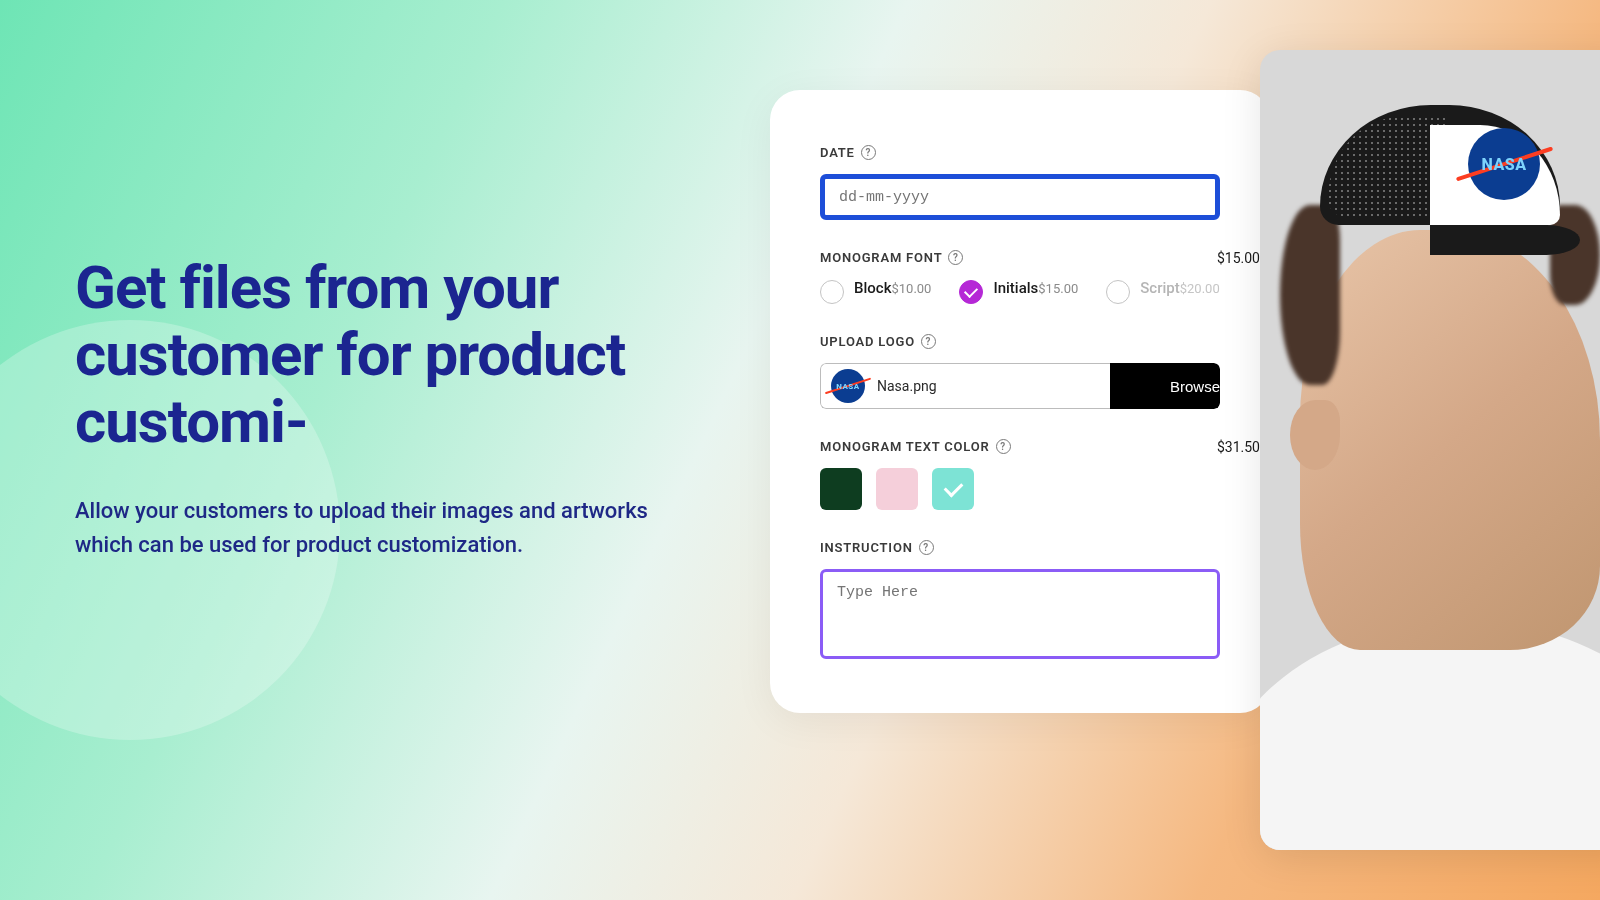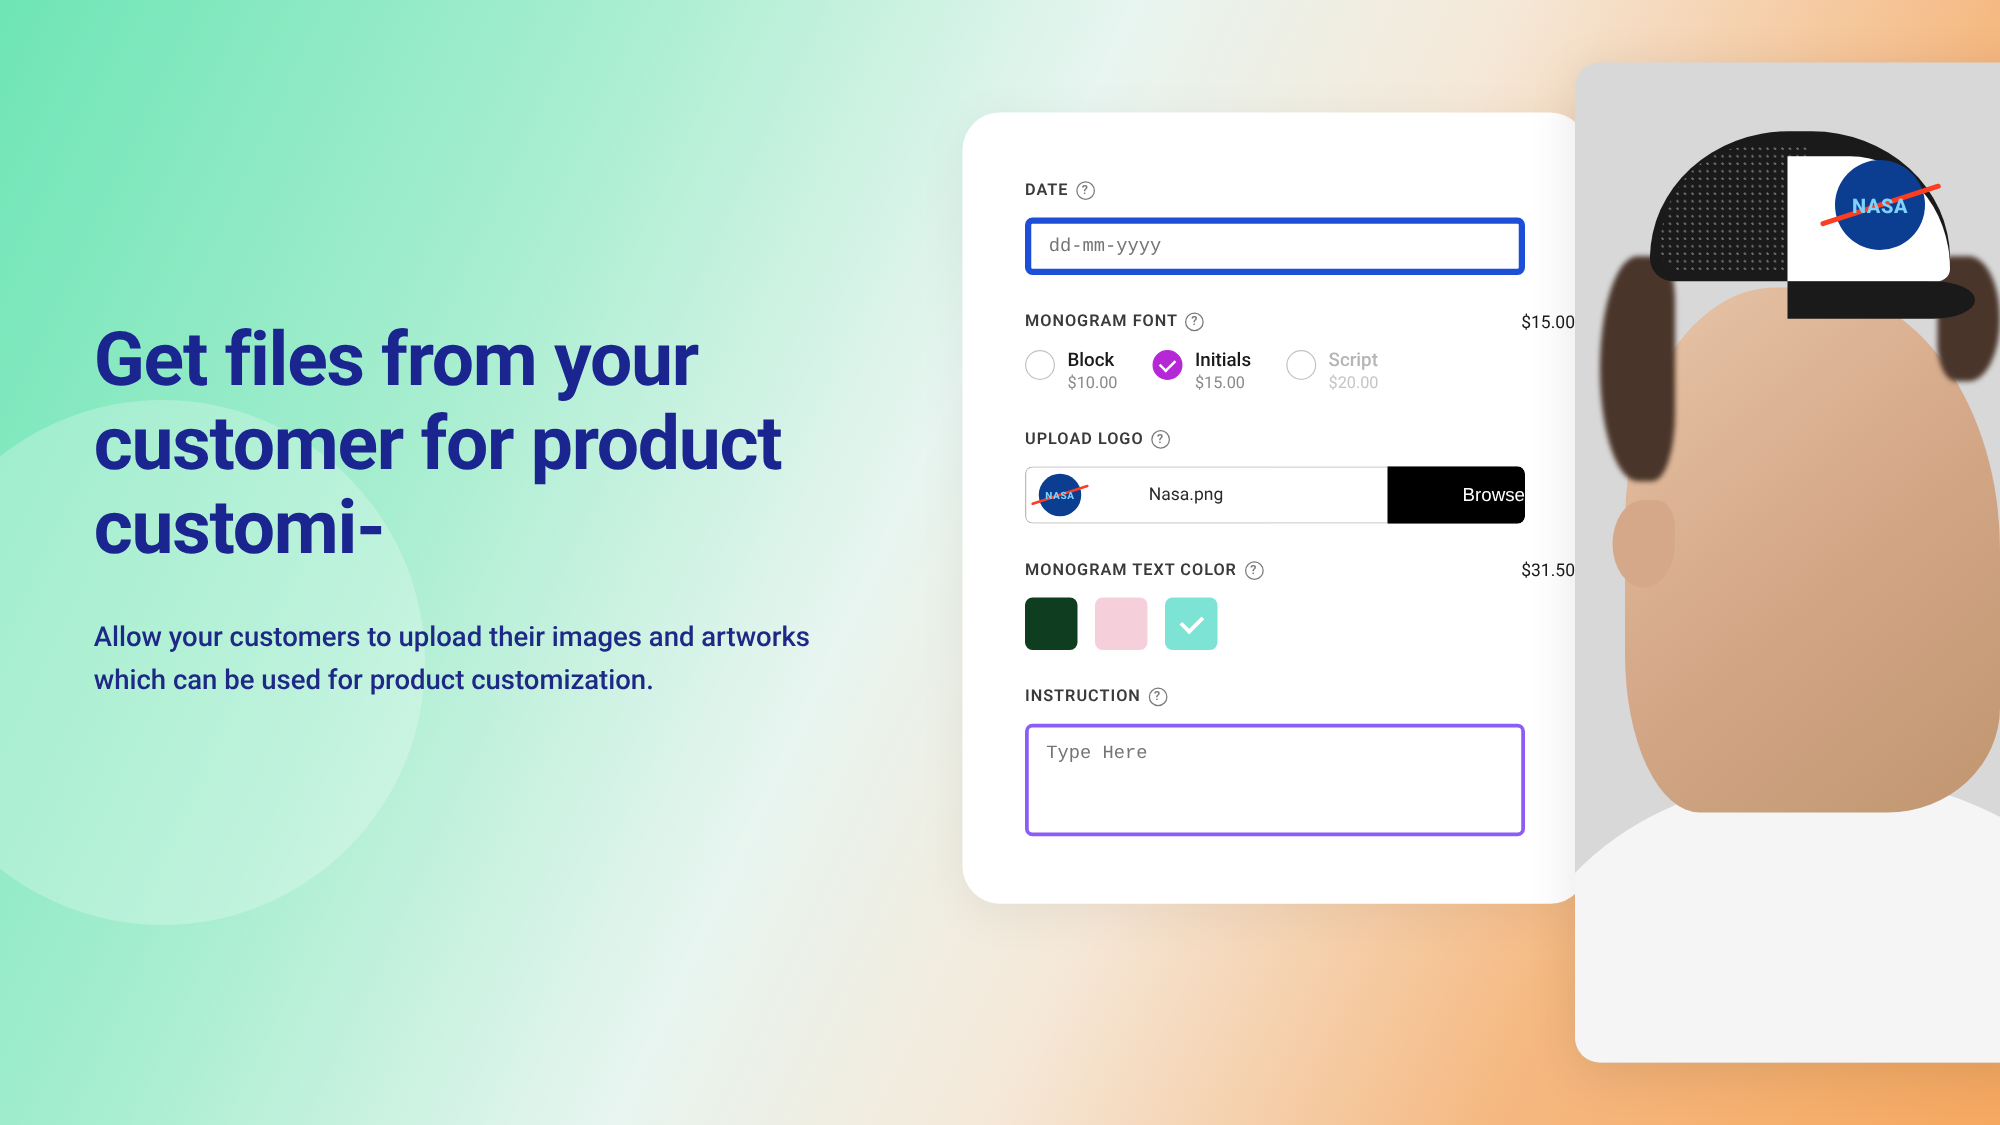--- a/index.html
+++ b/index.html
@@ -111,21 +111,21 @@
     }
     .radio-circle.selected::after {
       content: "";
       width: 10px;
       height: 6px;
       border-left: 2.5px solid #fff;
       border-bottom: 2.5px solid #fff;
       transform: rotate(-45deg);
       margin-top: -2px;
     }
-    .radio-text { display: flex; flex-direction: column; }
+    .radio-text { display: flex; }
     .radio-label { font-size: 15px; font-weight: 500; color: #1a1a1a; }
     .radio-label.disabled { color: #b5b5b5; }
     .radio-price { font-size: 13px; color: #8a8a8a; margin-top: 2px; }
     .radio-price.disabled { color: #c5c5c5; }
     .upload-row { display: flex; height: 46px; border-radius: 6px; overflow: hidden; }
     .upload-preview {
       flex: 1;
       display: flex;
       align-items: center;
       gap: 12px;
@@ -152,21 +152,21 @@
       width: 140%;
       height: 2px;
       background: #fc3d21;
       transform: rotate(-18deg);
       border-radius: 2px;
     }
     .nasa-text { font-size: 8px; font-weight: 800; color: #7dd3fc; letter-spacing: 0.5px; z-index: 1; }
     .nasa-badge.big { width: 72px; height: 72px; }
     .nasa-badge.big .nasa-text { font-size: 16px; }
     .nasa-badge.big::before { height: 4px; }
-    .upload-filename { font-size: 14px; color: #2a2a2a; margin-left: 42px; }
+    .upload-filename { font-size: 14px; color: #2a2a2a; }
     .browse-btn {
       width: 110px;
       background: #000;
       color: #fff;
       border: none;
       font-size: 15px;
       font-weight: 500;
       cursor: pointer;
       border-radius: 0 6px 6px 0;
       text-align: right;

